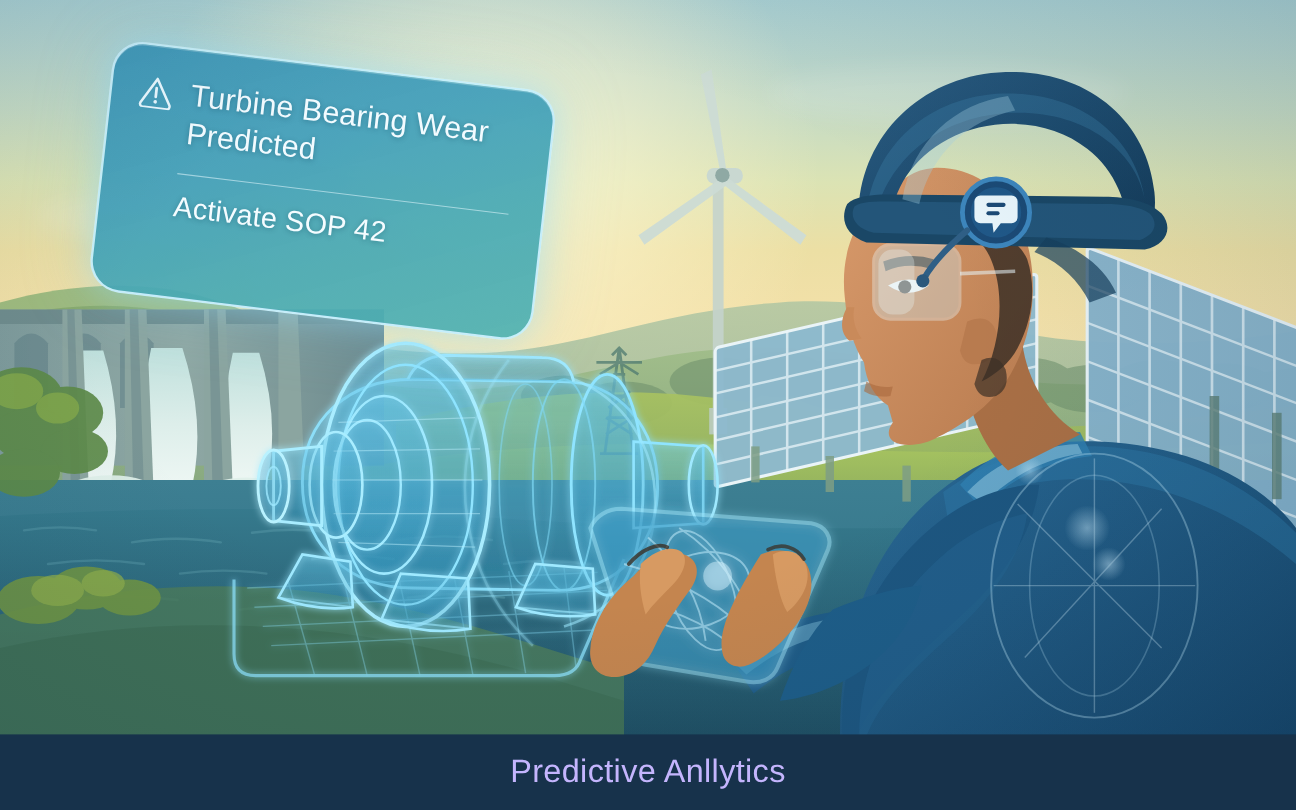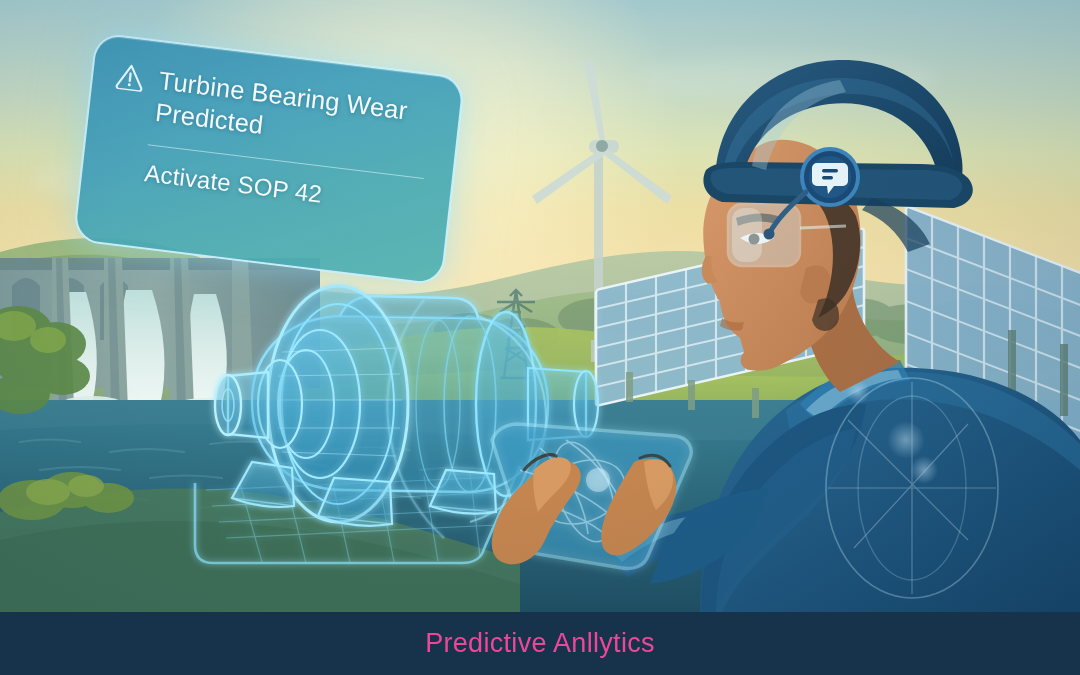--- a/index.html
+++ b/index.html
@@ -70,21 +70,21 @@
     margin-left:40px;text-shadow:0 1px 4px rgba(12,60,82,.35);
   }
 
   
   .caption-bar{
     position:absolute;left:0;top:612px;width:1080px;height:63px;
     background:#17324b;
     display:flex;align-items:center;justify-content:center;
   }
   .caption-text{
-    color:#ec4899;font-size:27px;letter-spacing:.3px;font-weight:400;
+    color:#c4b5fd;font-size:27px;letter-spacing:.3px;font-weight:400;
   }
 
   
   .tone{
     position:absolute;left:0;top:0;width:1080px;height:675px;
     background:radial-gradient(ellipse at 42% 42%,rgba(255,255,255,0) 40%,rgba(10,45,70,.16) 100%);
     pointer-events:none;
   }
 </style>
 </head>

